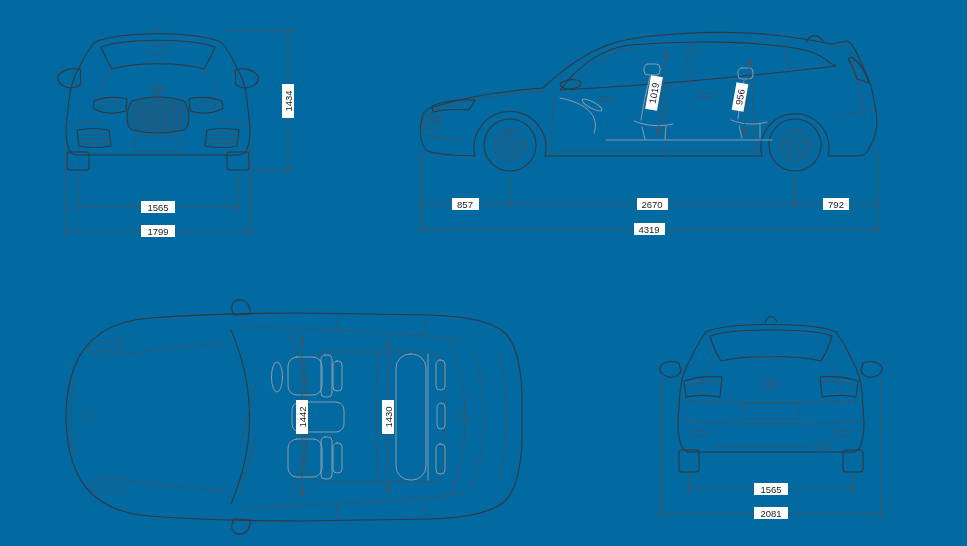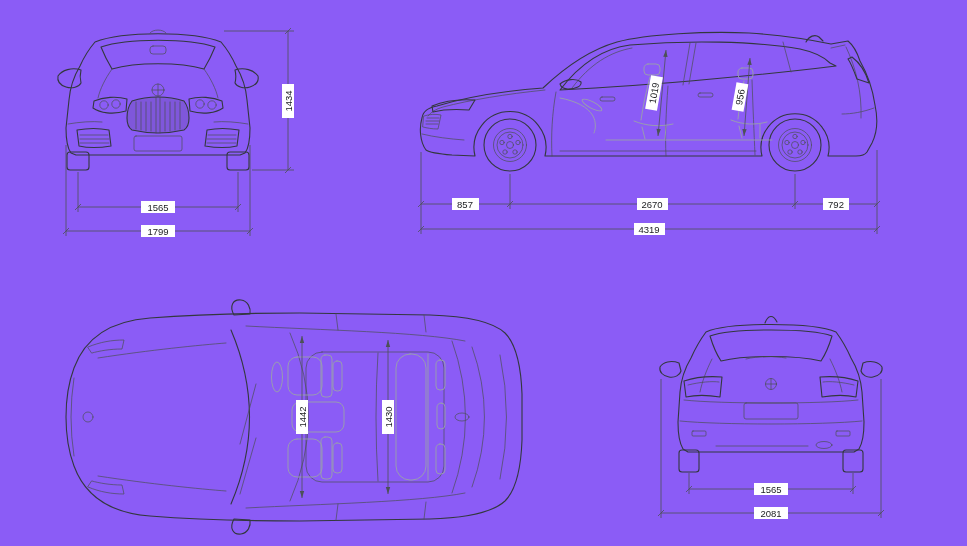--- a/index.html
+++ b/index.html
@@ -1,16 +1,16 @@
 <!DOCTYPE html>
 <html><head>
 <meta charset="utf-8">
 <style>
   html,body{margin:0;padding:0;background:#ffffff;}
-  .stage{position:relative;width:967px;height:546px;background:#8b5cf6;overflow:hidden;}
+  .stage{position:relative;width:967px;height:546px;background:#0369a1;overflow:hidden;}
   svg{position:absolute;left:0;top:0;}
   .car{stroke:#33383e;stroke-width:1.1;fill:none;stroke-linecap:round;stroke-linejoin:round;}
   .thin{stroke:#4a4f55;stroke-width:0.7;fill:none;stroke-linecap:round;}
   .int{stroke:#9aa1a9;stroke-width:0.9;fill:none;stroke-linecap:round;stroke-linejoin:round;}
   .dim{stroke:#4c5157;stroke-width:0.8;fill:none;}
   .dimfill{fill:#4c5157;stroke:none;}
   .mask{fill:#ffffff;stroke:none;}
   .fillsoft{fill:#3a3f45;opacity:0.15;stroke:none;}
   .lbl{font-family:"Liberation Sans","DejaVu Sans",sans-serif;font-size:9.5px;fill:#1a1c1f;text-anchor:middle;}
 </style>

